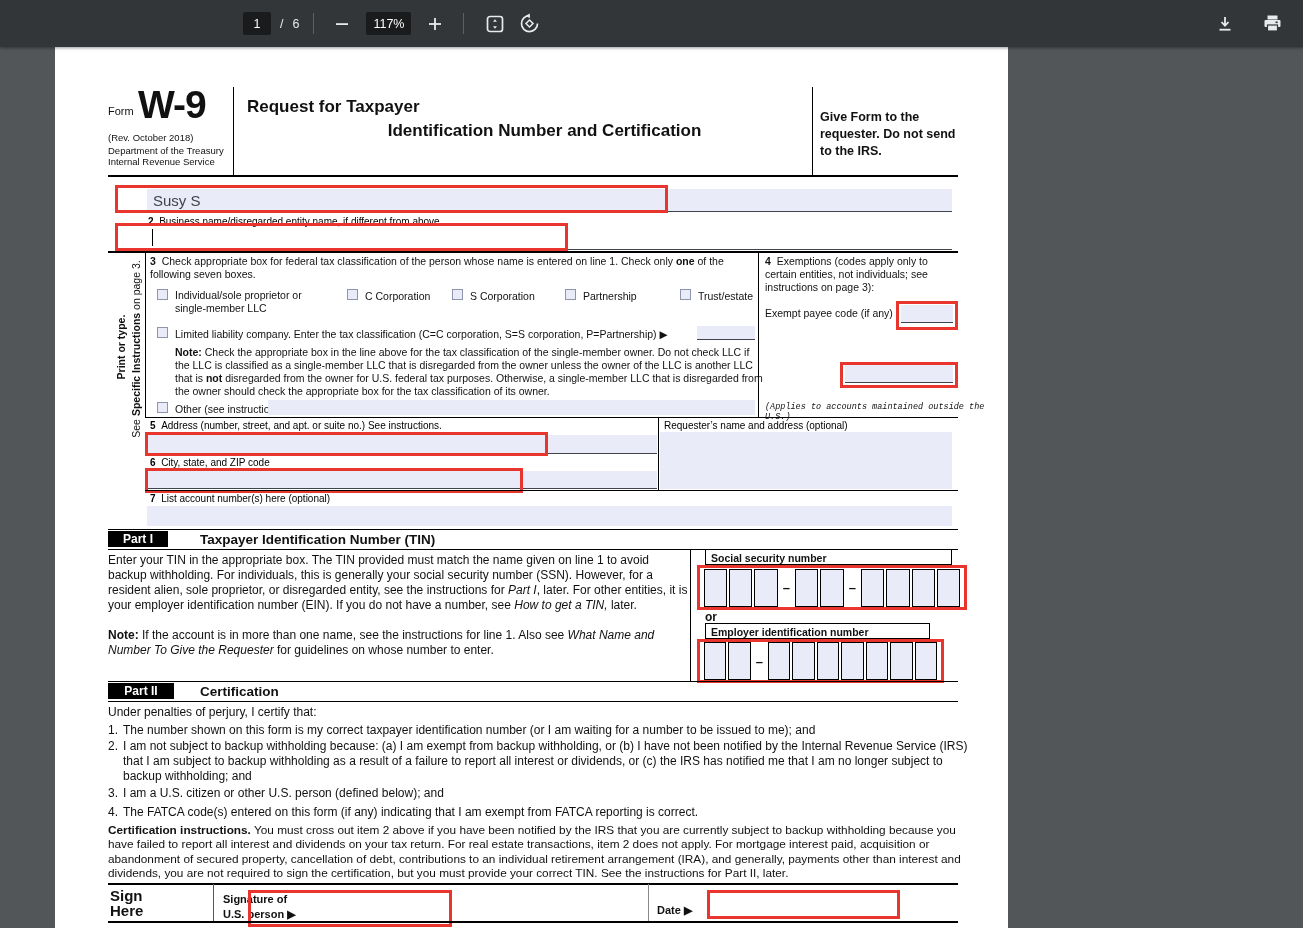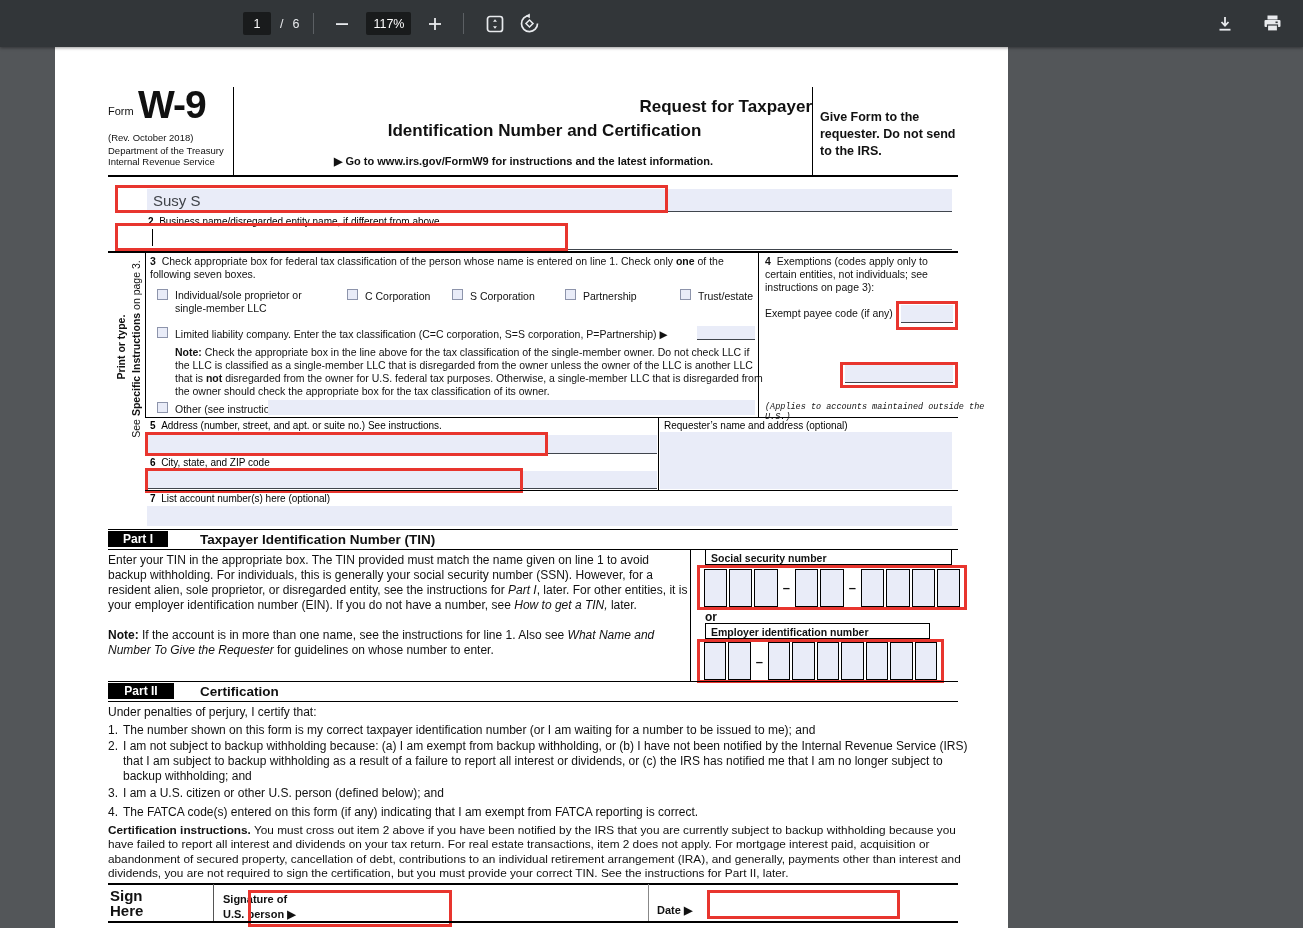--- a/index.html
+++ b/index.html
@@ -113,23 +113,22 @@
 </div>
 
 <div class="page">
 
   <span class="abs" style="left:53px;top:58px;font-size:11px;">Form</span>
   <span class="abs b" style="left:83px;top:36px;font-size:39px;letter-spacing:-1px;">W-9</span>
   <span class="abs" style="left:53px;top:85px;font-size:9.5px;">(Rev. October 2018)</span>
   <span class="abs" style="left:53px;top:98px;font-size:9.5px;">Department of the Treasury</span>
   <span class="abs" style="left:53px;top:109px;font-size:9.5px;">Internal Revenue Service</span>
   <div class="vr" style="left:178px;top:40px;height:88px;"></div>
-  <div class="abs b" style="left:180px;top:50px;width:577px;text-align:right;font-size:17px;">Request for Taxpayer</div>
+  <div class="abs b" style="left:180px;top:50px;width:577px;text-align:left;font-size:17px;padding-left:12px;">Request for Taxpayer</div>
   <div class="abs b" style="left:180px;top:74px;width:577px;text-align:center;font-size:17px;margin-left:21px;">Identification Number and Certification</div>
-  <div class="abs b i" style="left:180px;top:108px;width:577px;text-align:center;font-size:11px;font-style:normal;">▶ Go to www.irs.gov/FormW9 for instructions and the latest information.</div>
   <div class="vr" style="left:757px;top:40px;height:89px;"></div>
   <div class="abs b" style="left:765px;top:62px;width:140px;font-size:12.5px;line-height:17px;">Give Form to the requester. Do not send to the IRS.</div>
   <div class="hr2" style="left:53px;top:128px;width:850px;"></div>
 
   <div class="vertical b" style="left:6px;top:294px;width:120px;text-align:center;">Print or type.</div>
   <div class="vertical" style="left:-25px;top:296px;width:212px;text-align:center;">
     <span><span>See </span><span class="b">Specific Instructions</span><span> on page 3.</span></span>
   </div>
 
   <div class="field ul" style="left:92px;top:142px;width:805px;height:23px;"></div>

